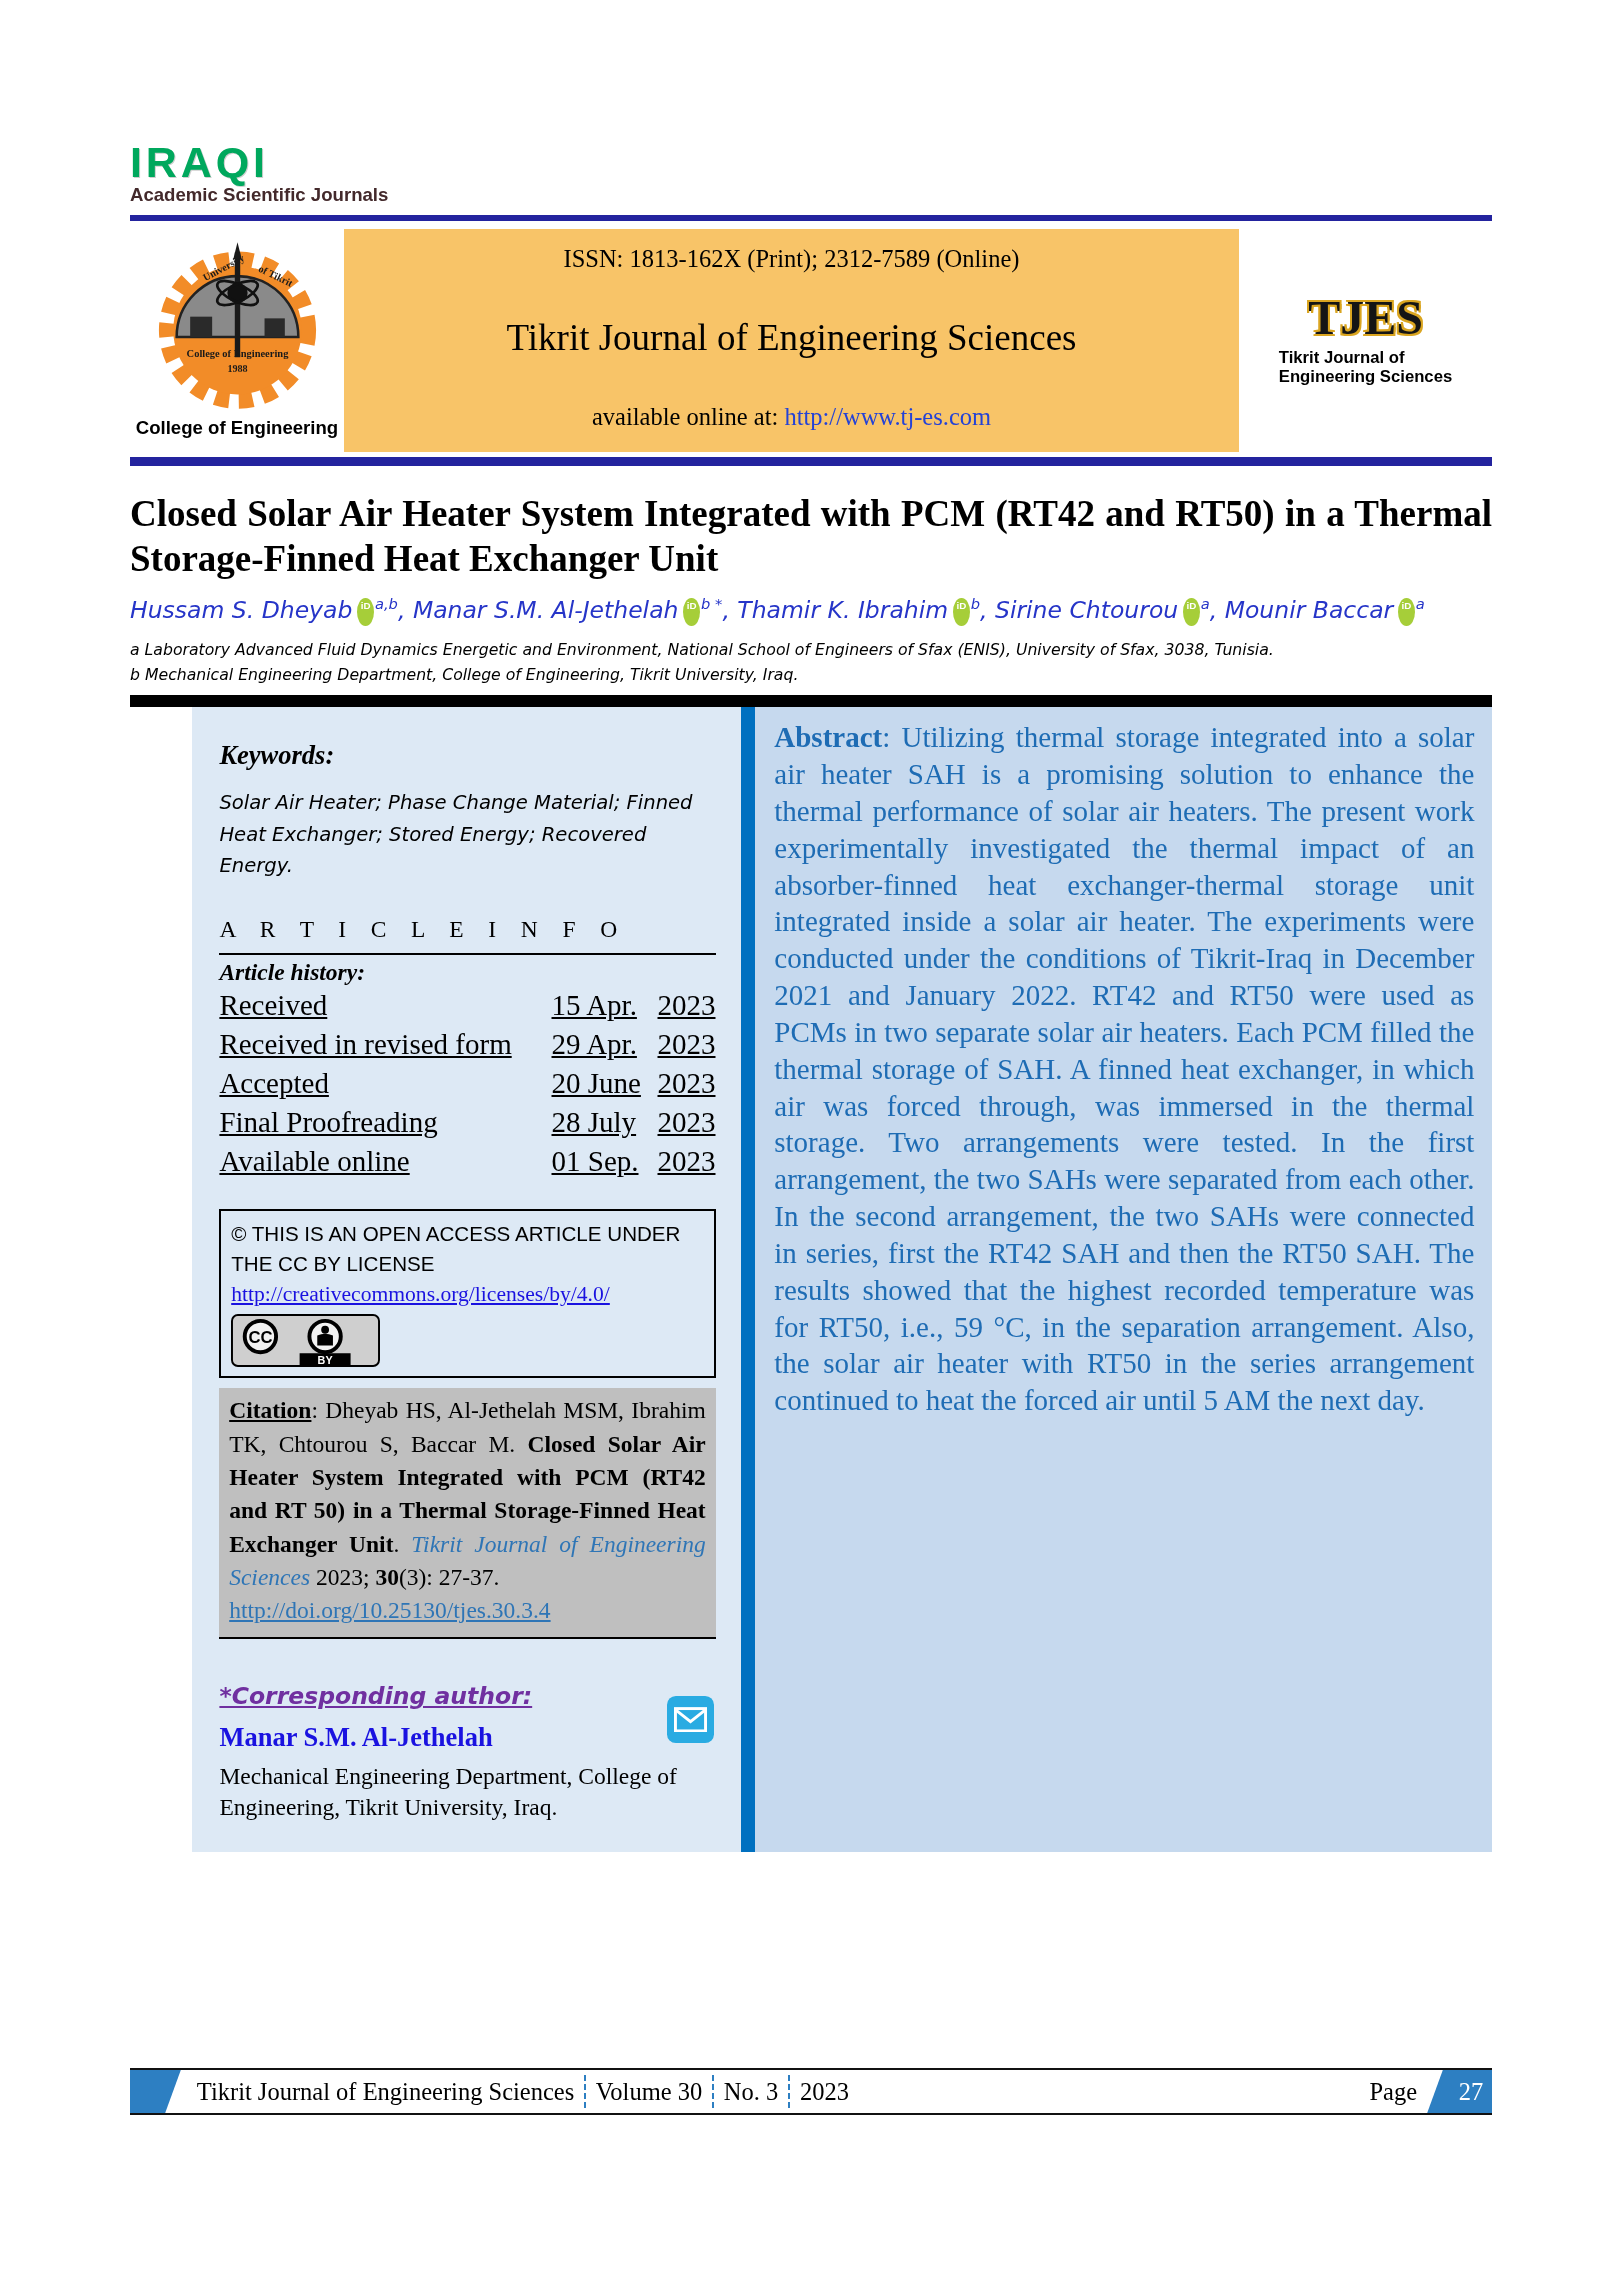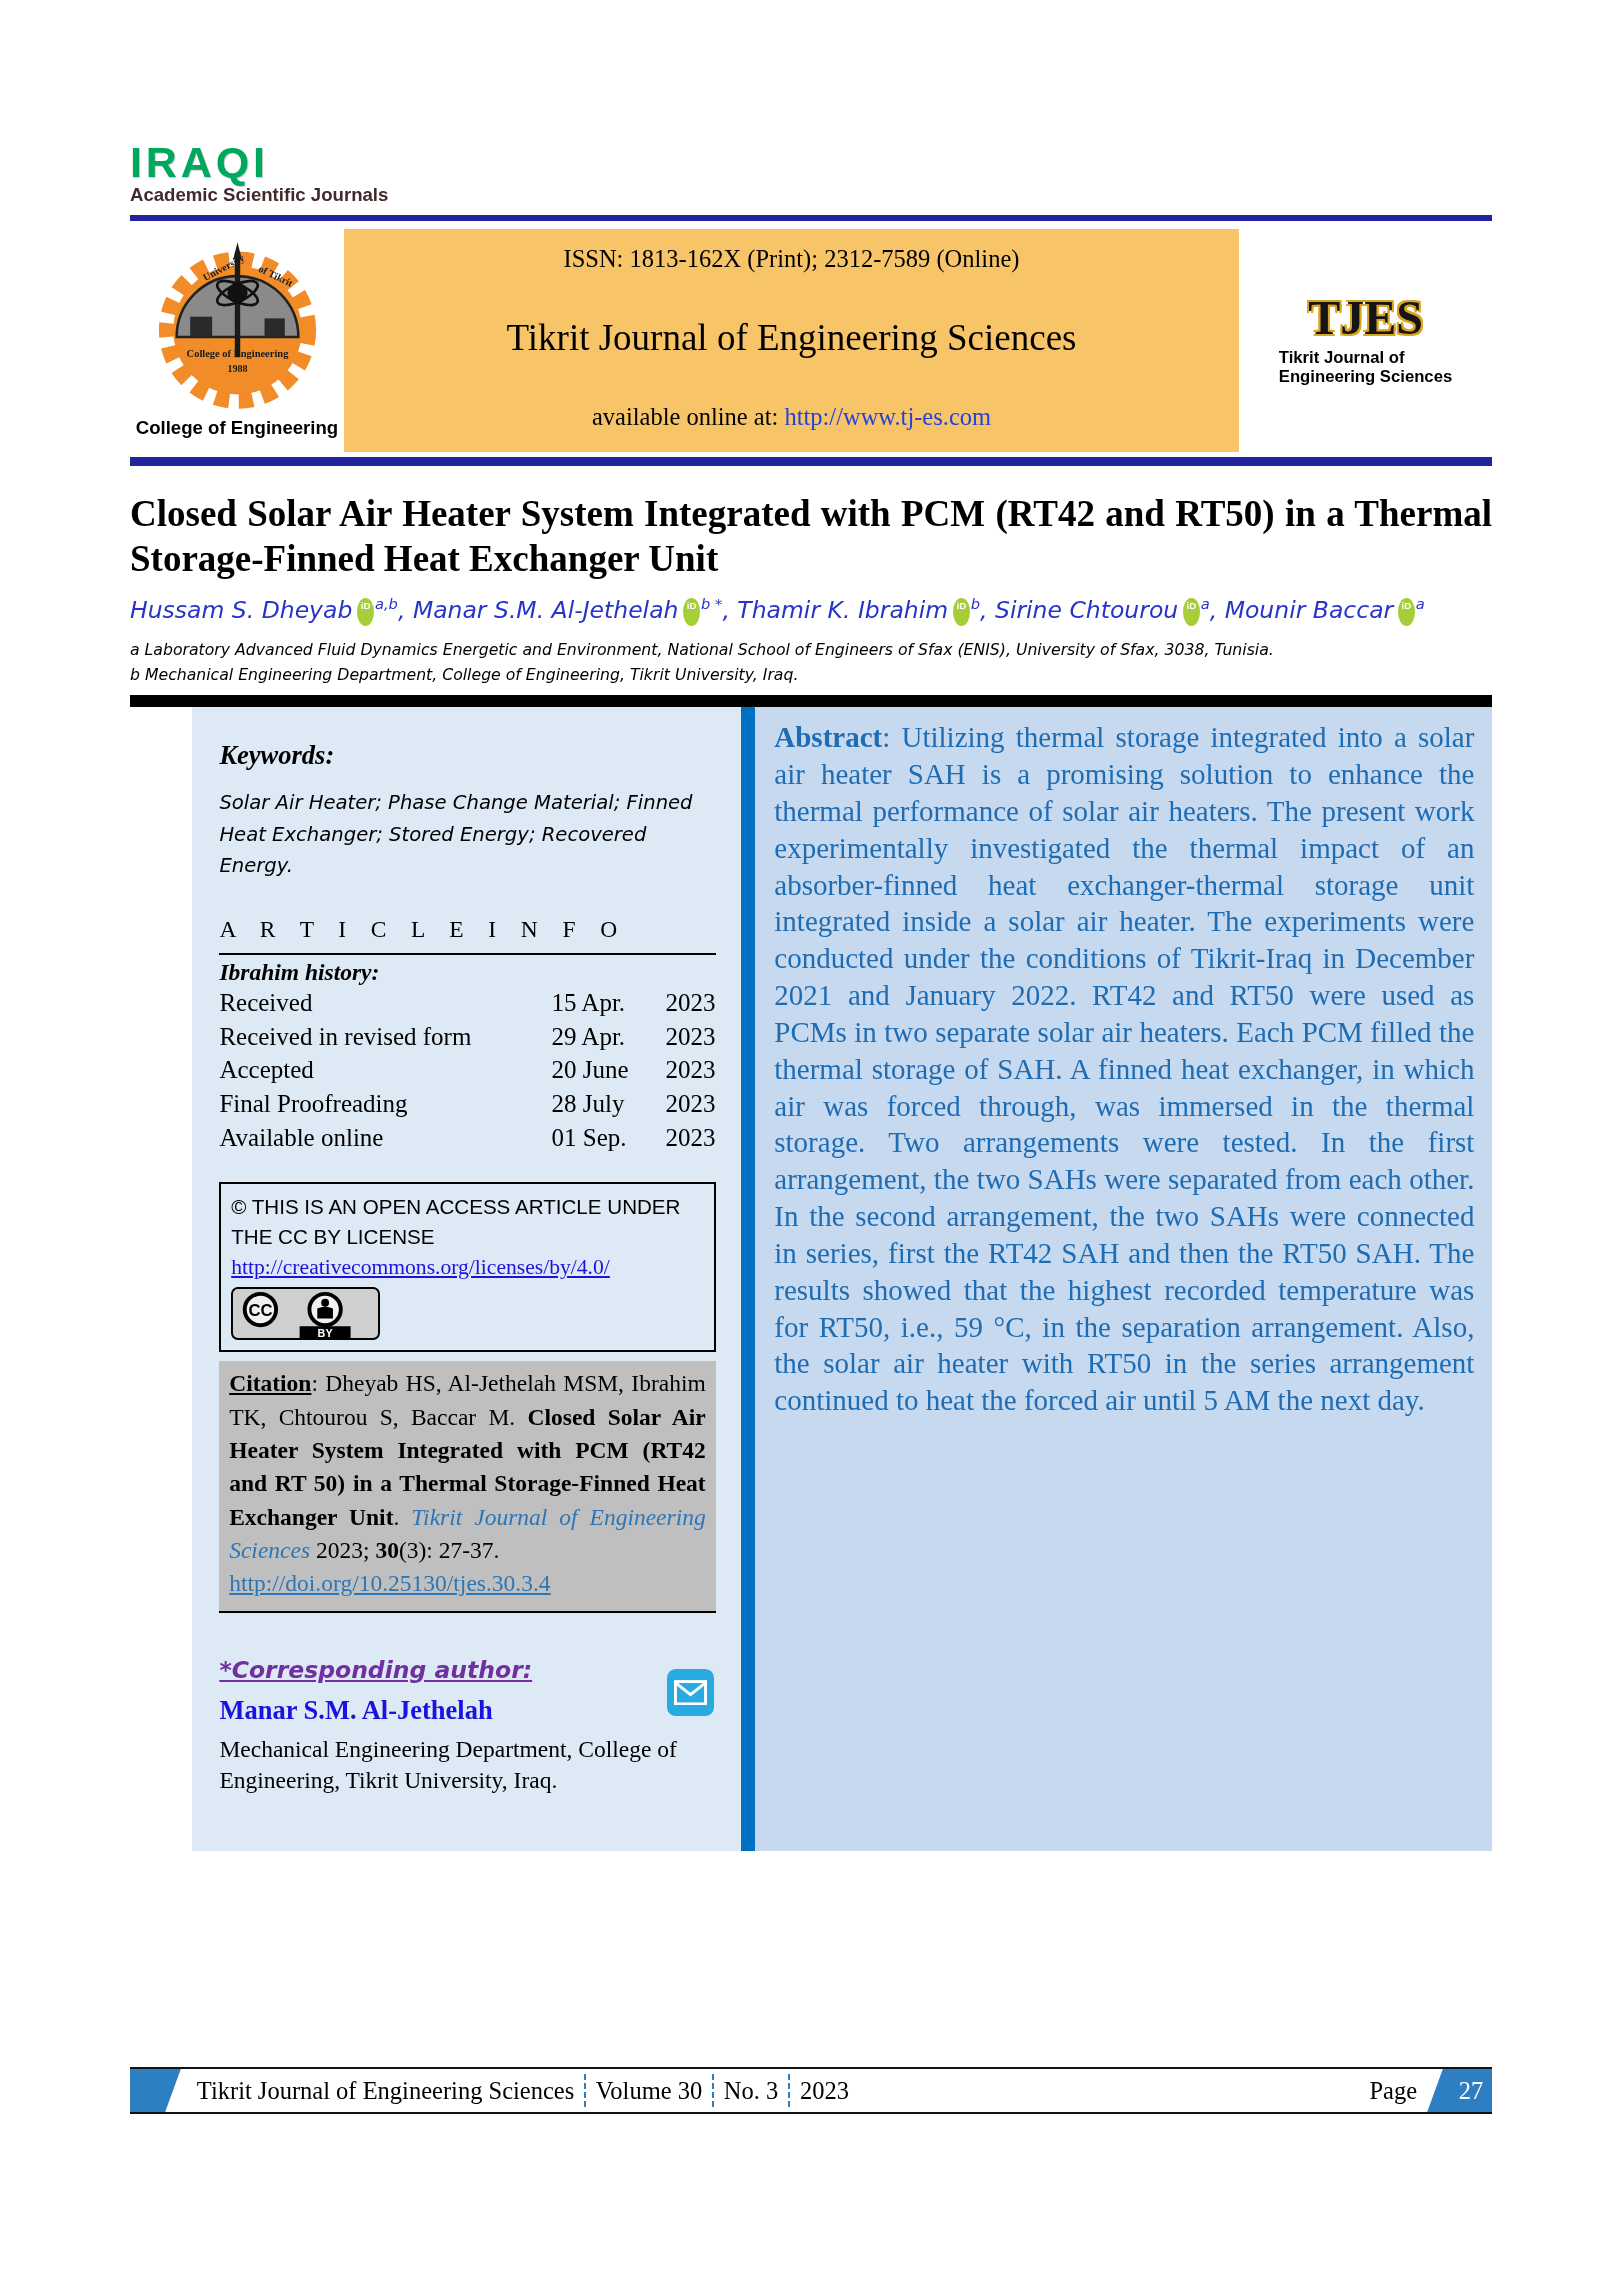--- a/index.html
+++ b/index.html
@@ -46,21 +46,21 @@
   .columns { display:flex; margin-left:62px; min-height:1144px; }
   .left-col { width:549px; background:#dde9f5; padding:33px 25.5px 29px 27.4px; }
   .col-divider { width:13.7px; background:#0070c0; }
   .right-col { flex:1; background:#c6d9ee; padding:11.8px 17.6px 11.8px 19.6px; }
 
   .kw-heading { font-weight:bold; font-style:italic; font-size:26.5px; color:#000; }
   .kw-text { font-family:"DejaVu Sans", sans-serif; font-style:italic; font-size:19.6px; line-height:1.6; margin-top:15.7px; color:#000; }
   .article-info-heading { font-size:23.5px; letter-spacing:0.4em; margin-top:35px; color:#000; }
   .hline { border:0; border-top:2.9px solid #000; margin-top:9.8px; }
   .history-heading { font-weight:bold; font-style:italic; font-size:23.5px; margin-top:3.9px; color:#000; }
-  .history-row { display:flex; font-size:25px; line-height:1.35; color:#000; }
+  .history-row { display:flex; font-size:29px; line-height:1.35; color:#000;text-decoration:underline; }
   .history-label { flex:1; }
   .history-date { width:103px; }
   .history-year { width:61px; text-align:right; }
 
   .oa-box { border:2.9px solid #000; margin-top:27.4px; padding:7.8px 9.8px 9.8px 9.8px;
             font-family:"Liberation Sans", sans-serif; font-size:20.6px; line-height:1.45; color:#000; }
   .oa-box a { color:#1a12e0; text-decoration:underline; font-family:"Liberation Serif", serif; font-size:21.6px; }
   .cc-badge { margin-top:3.9px; display:block; }
 
   .cite-box { background:#bfbfbf; margin-top:9.8px; padding:5.9px 9.8px 9.8px 9.8px; font-size:23.5px; line-height:1.42; text-align:justify; color:#000; }
@@ -162,21 +162,21 @@
 
     <div class="black-bar"></div>
 
     <div class="columns">
 
       <div class="left-col">
         <div class="kw-heading">Keywords:</div>
         <div class="kw-text">Solar Air Heater; Phase Change Material; Finned Heat Exchanger; Stored Energy; Recovered Energy.</div>
         <div class="article-info-heading">A R T I C L E   I N F O</div>
         <hr class="hline">
-        <div class="history-heading">Ibrahim history:</div>
+        <div class="history-heading">Article history:</div>
 
         <div class="history-row">
           <span class="history-label">Received</span>
           <span class="history-date">15 Apr.</span>
           <span class="history-year">2023</span>
         </div>
         <div class="history-row">
           <span class="history-label">Received in revised form</span>
           <span class="history-date">29 Apr.</span>
           <span class="history-year">2023</span>

